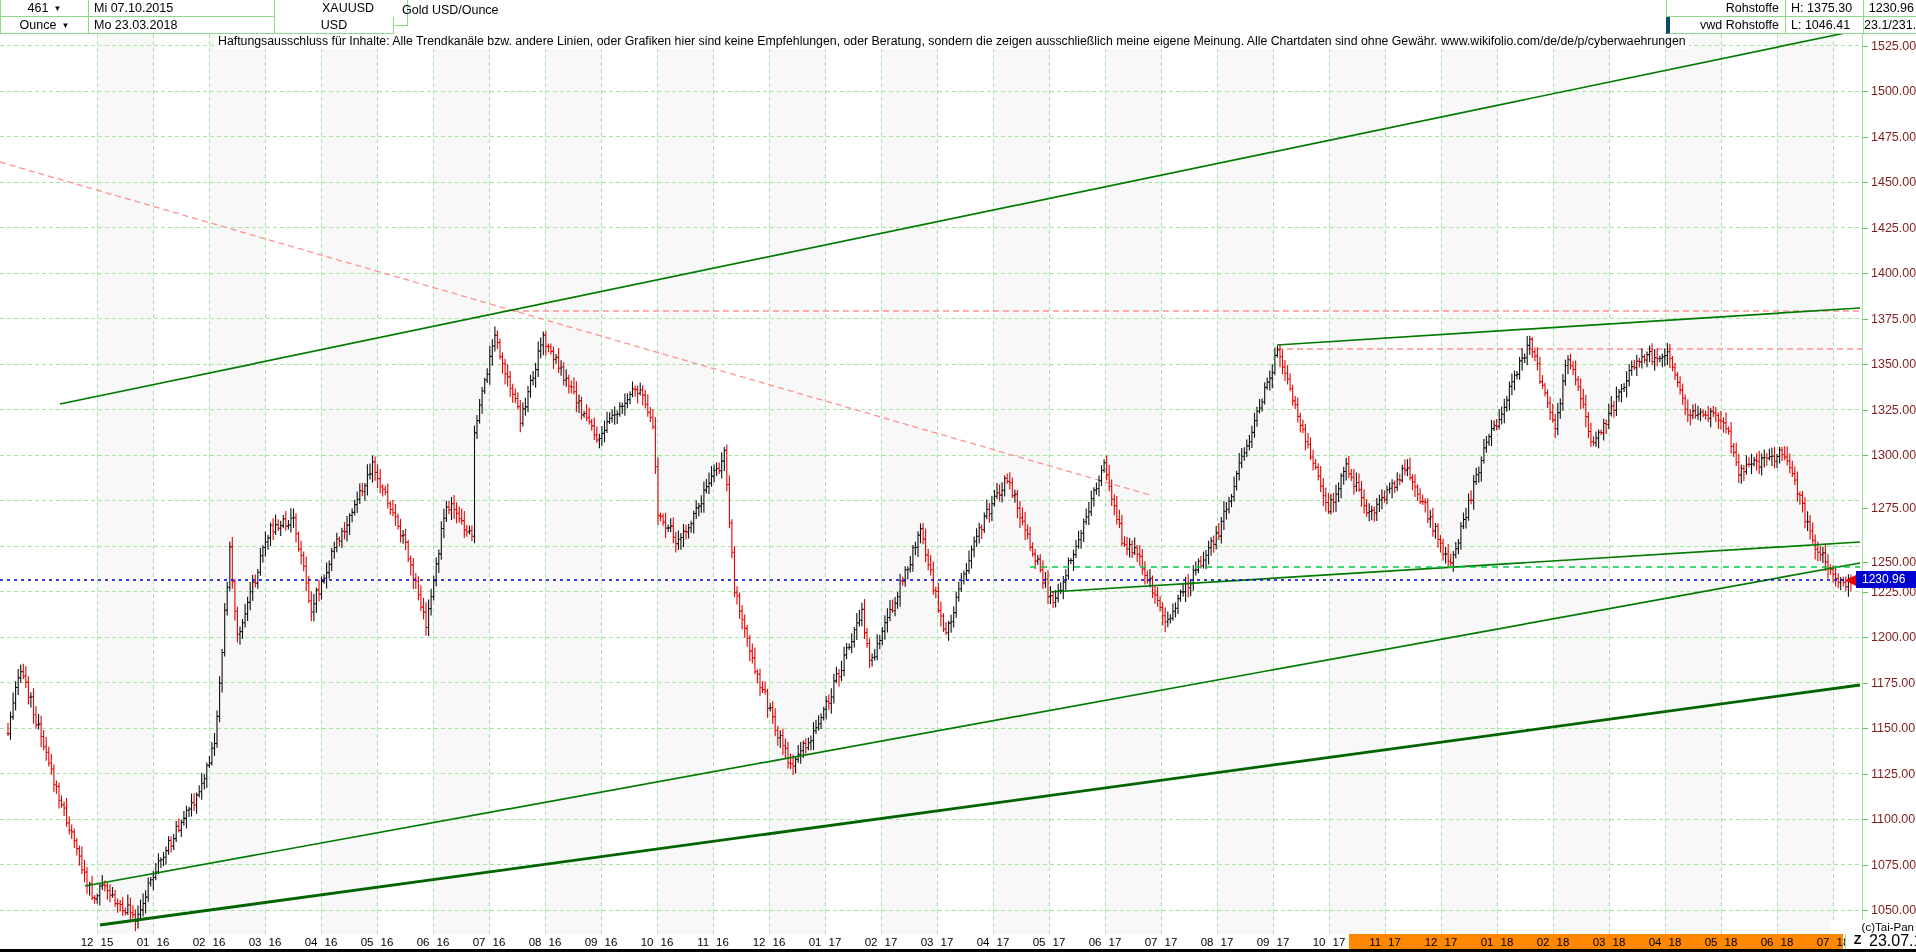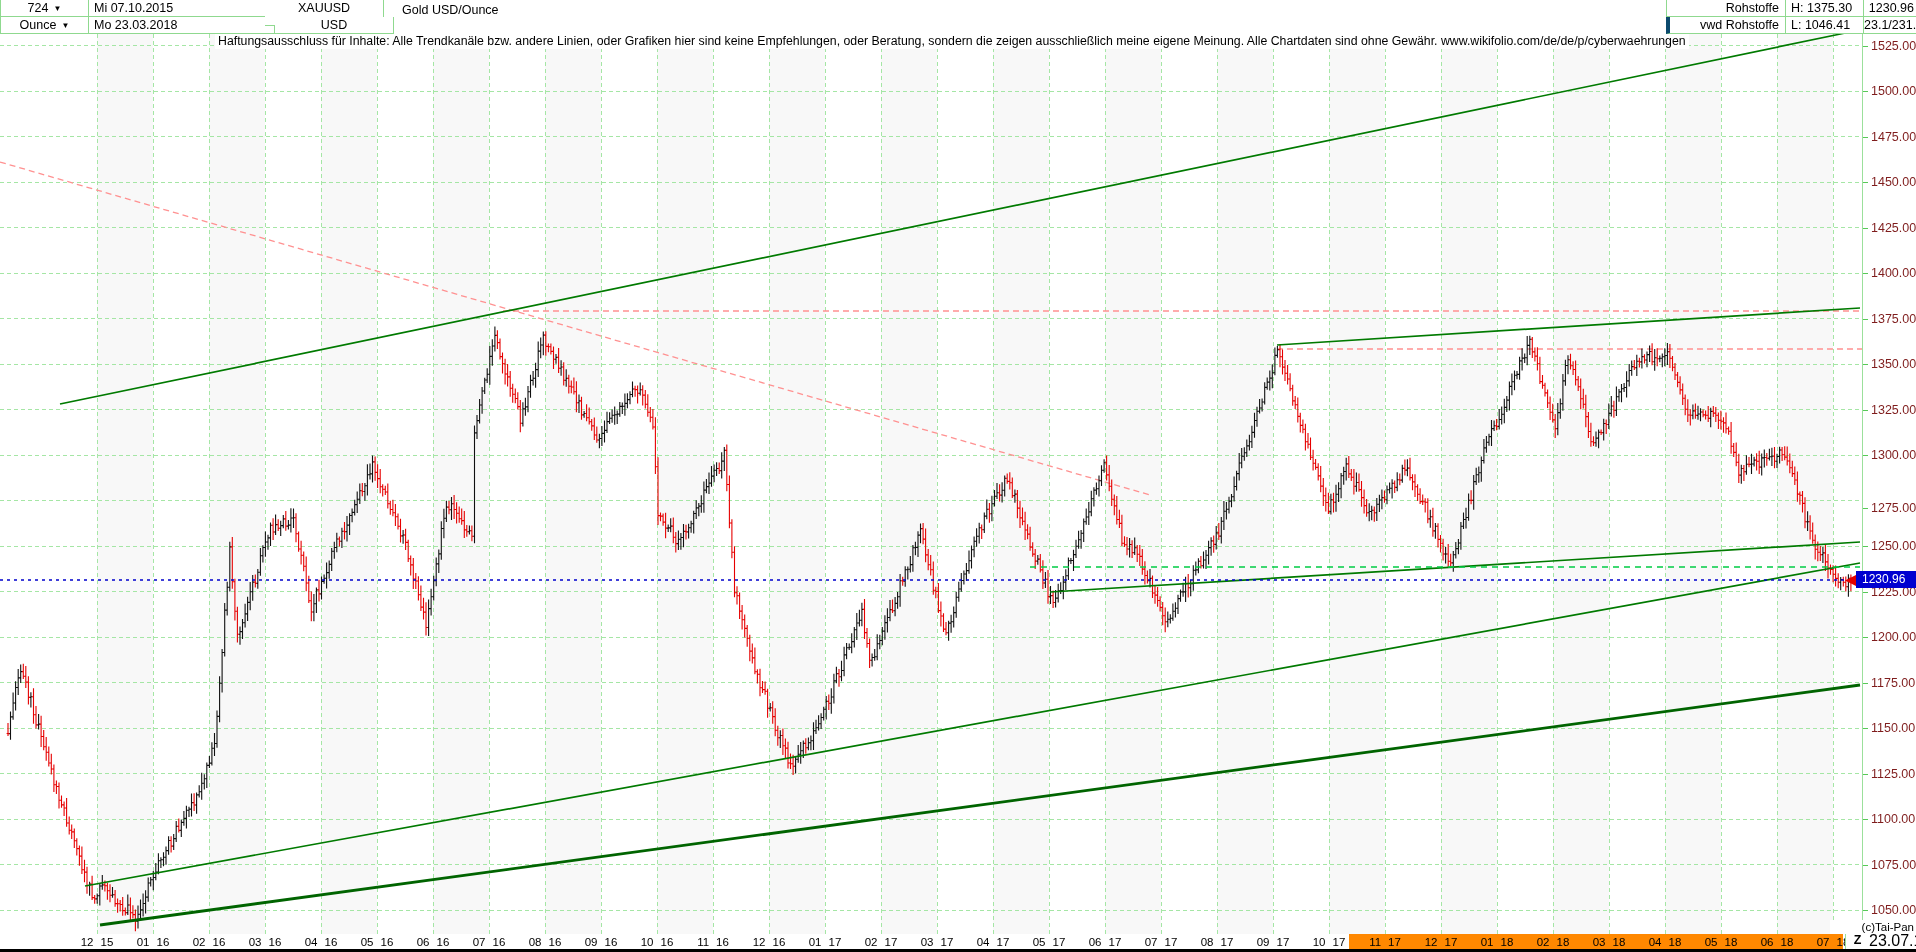--- a/index.html
+++ b/index.html
@@ -118,25 +118,25 @@
       <line x1="60" y1="404" x2="1850" y2="32" stroke="#007a00" stroke-width="1.7" stroke-dasharray="none"></line>
       <line x1="85" y1="886" x2="1860" y2="563" stroke="#007a00" stroke-width="1.7" stroke-dasharray="none"></line>
       <line x1="100" y1="925" x2="1860" y2="685" stroke="#006400" stroke-width="2.8" stroke-dasharray="none"></line>
       <line x1="1277" y1="345" x2="1860" y2="308" stroke="#007a00" stroke-width="1.7" stroke-dasharray="none"></line>
       <line x1="1050" y1="592" x2="1860" y2="542" stroke="#007a00" stroke-width="1.7" stroke-dasharray="none"></line>
       <line x1="1030" y1="567" x2="1860" y2="567" stroke="#00cc44" stroke-width="1.7" stroke-dasharray="6,5"></line>
       <line x1="0" y1="580" x2="1862" y2="580" stroke="#0000cc" stroke-width="1.5" stroke-dasharray="3,4"></line>
       <polygon points="1845,580.5 1857,574.5 1857,586.5" fill="#e60000"></polygon>
     </svg>
 
-  <div class="hcell center" style="left:0;top:0;width:89px;height:17px;border-left:1px solid #8fd98f;"><span>724</span><span class="caret">▼</span></div>
+  <div class="hcell center" style="left:0;top:0;width:89px;height:17px;border-left:1px solid #8fd98f;"><span>461</span><span class="caret">▼</span></div>
   <div class="hcell center" style="left:0;top:17px;width:89px;height:17px;border-left:1px solid #8fd98f;"><span>Ounce</span><span class="caret">▼</span></div>
   <div class="hcell left" style="left:89px;top:0;width:186px;height:17px;">Mi 07.10.2015</div>
   <div class="hcell left" style="left:89px;top:17px;width:186px;height:17px;">Mo 23.03.2018</div>
-  <div class="hcell center" style="left:265px;top:0;width:119px;height:26px;">XAUUSD</div>
+  <div class="hcell center" style="left:289px;top:0;width:119px;height:26px;">XAUUSD</div>
   <div class="hcell center" style="left:275px;top:17px;width:119px;height:17px;">USD</div>
   <div class="hcell noborder" style="left:402px;top:2px;width:220px;height:16px;">Gold USD/Ounce</div>
 
   <div class="hcell right" style="left:1666px;top:0;width:120px;height:17px;border-left:1px solid #8fd98f;">Rohstoffe</div>
   <div class="hcell right" style="left:1666px;top:17px;width:120px;height:17px;border-left:4px solid #0c4a6e;">vwd Rohstoffe</div>
   <div class="hcell left" style="left:1786px;top:0;width:78px;height:17px;">H: 1375.30</div>
   <div class="hcell left" style="left:1786px;top:17px;width:78px;height:17px;">L: 1046.41</div>
   <div class="hcell right" style="left:1864px;top:0;width:52px;height:17px;border-right:none;padding-right:2px;">1230.96</div>
   <div class="hcell right" style="left:1864px;top:17px;width:52px;height:17px;border-right:none;padding-right:2px;">23.1/231.2</div>
 
@@ -147,21 +147,21 @@
       <div class="ylab" style="top: 49px;"><i></i>1500.00</div>
       <div class="ylab" style="top: 95px;"><i></i>1475.00</div>
       <div class="ylab" style="top: 140px;"><i></i>1450.00</div>
       <div class="ylab" style="top: 186px;"><i></i>1425.00</div>
       <div class="ylab" style="top: 231px;"><i></i>1400.00</div>
       <div class="ylab" style="top: 277px;"><i></i>1375.00</div>
       <div class="ylab" style="top: 322px;"><i></i>1350.00</div>
       <div class="ylab" style="top: 368px;"><i></i>1325.00</div>
       <div class="ylab" style="top: 413px;"><i></i>1300.00</div>
       <div class="ylab" style="top: 466px; text-align: right;"><i></i>1275.00</div>
-      <div class="ylab" style="top: 504px;"><i></i>1250.00</div>
+      <div class="ylab" style="top: 520px;"><i></i>1250.00</div>
       <div class="ylab" style="top: 550px;"><i></i>1225.00</div>
       <div class="ylab" style="top: 595px;"><i></i>1200.00</div>
       <div class="ylab" style="top: 641px;"><i></i>1175.00</div>
       <div class="ylab" style="top: 686px;"><i></i>1150.00</div>
       <div class="ylab" style="top: 732px;"><i></i>1125.00</div>
       <div class="ylab" style="top: 777px;"><i></i>1100.00</div>
       <div class="ylab" style="top: 823px;"><i></i>1075.00</div>
       <div class="ylab" style="top: 868px;"><i></i>1050.00</div>
     </div>
 

